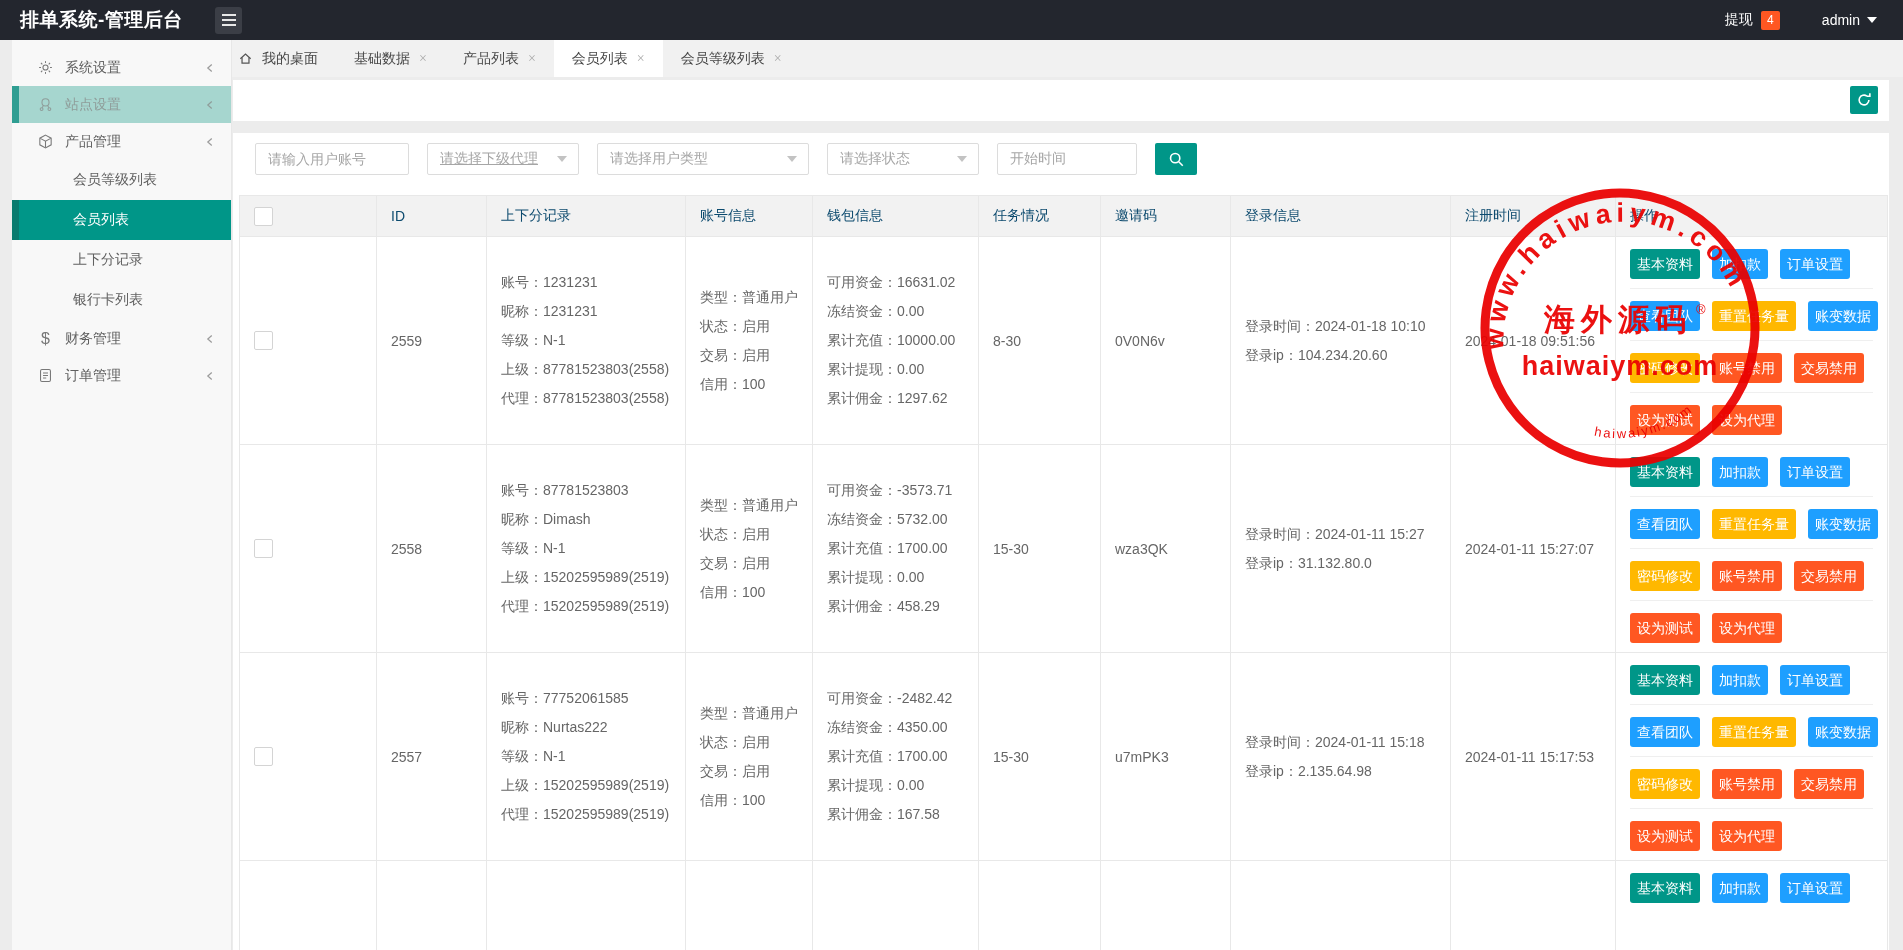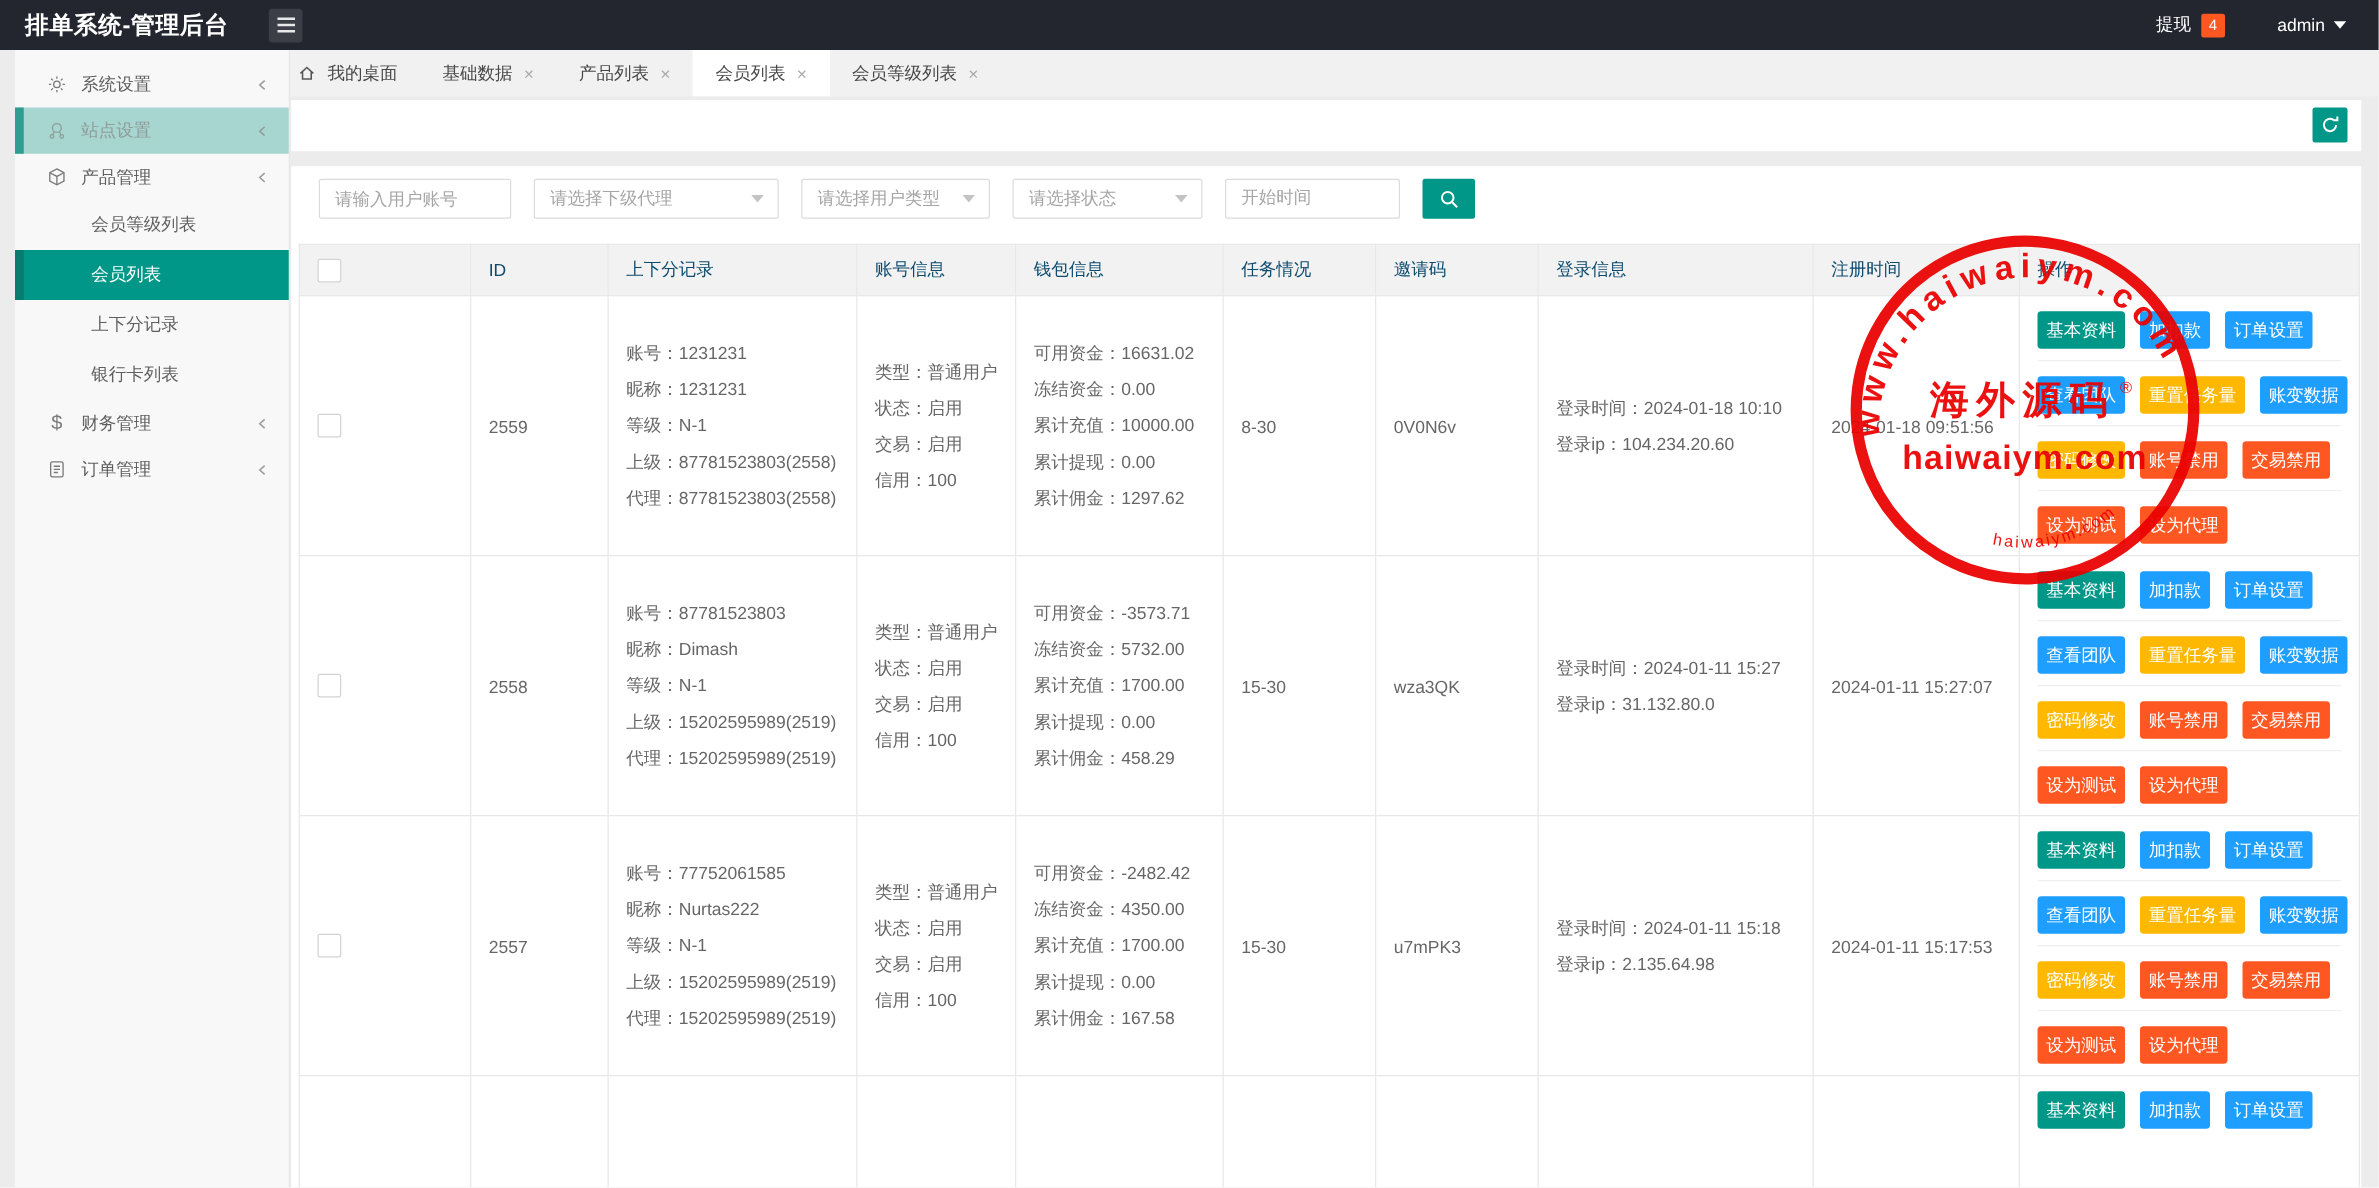--- a/index.html
+++ b/index.html
@@ -36,21 +36,21 @@
   .chev{position:absolute;right:14px;color:#9b9b9b;display:inline-flex;}
   .side-item.highlight{background:#a6d6cf;color:#8f9d9a;}
   .side-item.highlight .s-icon,.side-item.highlight .chev{color:#8f9d9a;}
   .side-item.active{background:#009688;color:#fff;}
   .bar{position:absolute;left:0;top:0;bottom:0;width:7px;}
   .highlight>.bar{background:#2f9e92;}
   .active>.bar{background:#0a7b6f;}
   
   .tabbar{position:absolute;left:220px;top:40px;right:0;height:37px;background:#f1f1f1;
     display:flex;align-items:stretch;z-index:10;}
-  .tab{display:flex;align-items:center;padding:0 18px;gap:9px;color:#474747;font-size:14px;cursor:pointer;}
+  .tab{display:flex;align-items:center;padding:0 18px;gap:9px;color:#474747;font-size:14px;cursor:pointer;font-family:Liberation Serif, serif;}
   .tab.active{background:#fff;}
   .tab .x{color:#aaa;font-size:14px;line-height:1;}
   .tab .home{display:inline-flex;color:#555;}
   
   .strip{position:absolute;left:233px;top:80px;width:1656px;height:41px;background:#fff;}
   .refresh{position:absolute;right:11px;top:6px;width:28px;height:28px;background:var(--teal);
     border:none;border-radius:2px;display:flex;align-items:center;justify-content:center;cursor:pointer;}
   
   .panel{position:absolute;left:233px;top:133px;width:1656px;height:817px;background:#fff;overflow:hidden;}
   .filters{margin:10px 0 0 22px;display:flex;align-items:center;gap:18px;}
@@ -234,24 +234,24 @@
   <button class="refresh">
     <svg viewBox="0 0 18 18" width="16" height="16">
       <path d="M14.5 9 a5.5 5.5 0 1 1 -2.2-4.4" fill="none" stroke="#fff" stroke-width="1.8"></path>
       <path d="M12 4.8 L15.6 4.8 L15.6 1.4" fill="none" stroke="#fff" stroke-width="1.8"></path>
     </svg>
   </button>
 </section>
 
 <section class="panel">
   <div class="filters">
-    <div id="filter-slots" style="display:contents"><input class="f-input" type="text" value="" placeholder="请输入用户账号" style="width: 154px;"><div class="sel" style="width: 196px;">
+    <div id="filter-slots" style="display:contents"><input class="f-input" type="text" value="" placeholder="请输入用户账号" style="width: 154px;"><div class="sel" style="width: 152px; text-decoration: underline;">
           <span>请选择下级代理</span>
           <i class="dcaret"></i>
-        </div><div class="sel" style="width: 151px;">
+        </div><div class="sel" style="width: 212px;">
           <span>请选择用户类型</span>
           <i class="dcaret"></i>
         </div><div class="sel" style="width: 152px;">
           <span>请选择状态</span>
           <i class="dcaret"></i>
         </div><input class="f-input" type="text" value="" placeholder="开始时间" style="width: 140px; font-family: Liberation Serif, serif;"></div>
     <button class="search-btn">
       <svg viewBox="0 0 18 18" width="17" height="17">
         <circle cx="7.6" cy="7.6" r="4.9" fill="none" stroke="#fff" stroke-width="1.7"></circle>
         <path d="M11.4 11.4 L15.6 15.6" stroke="#fff" stroke-width="1.7"></path>

